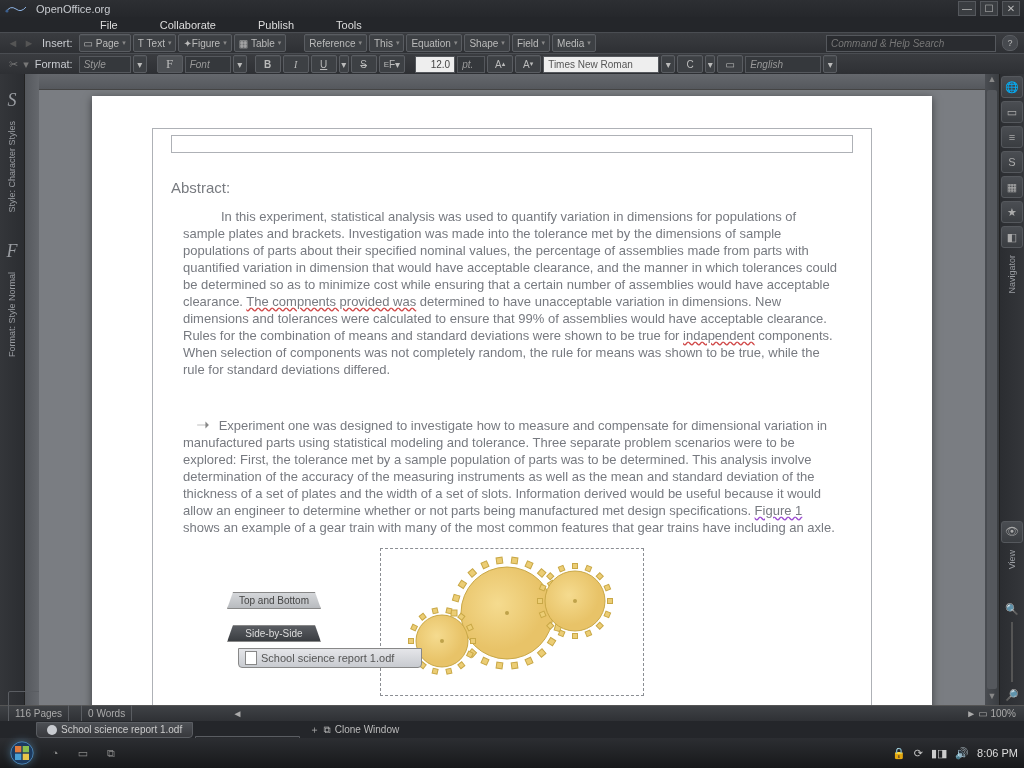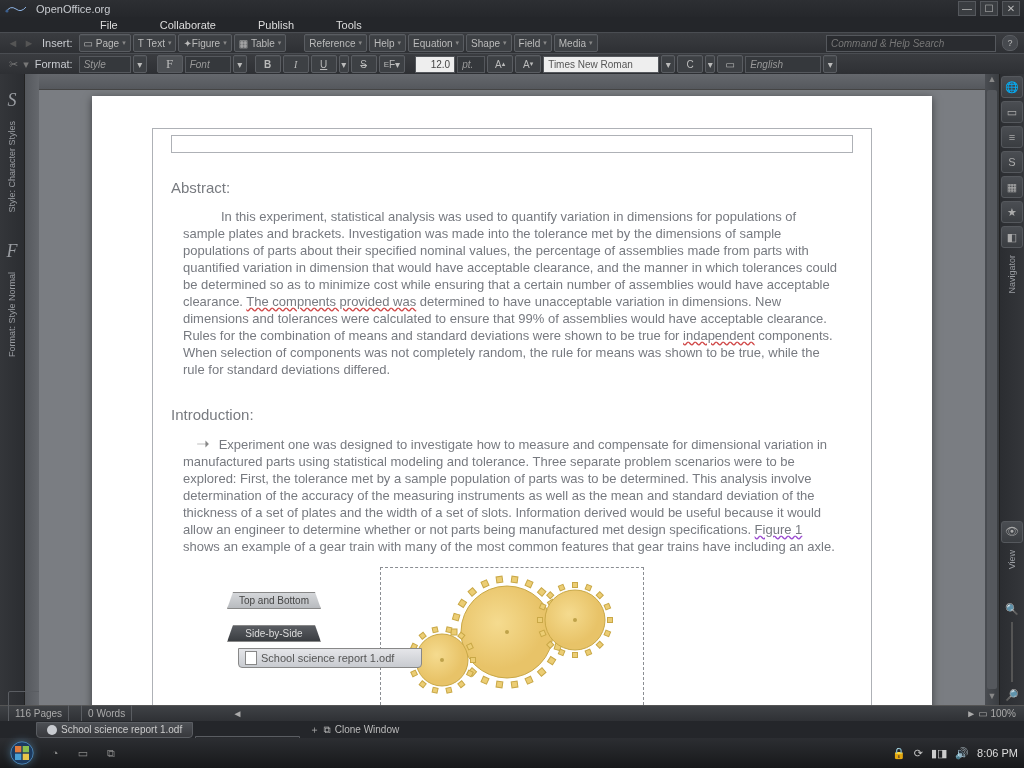--- a/index.html
+++ b/index.html
@@ -135,21 +135,21 @@
     <div class="btn drop">
         <span>✦</span>
         <span>Figure</span>
       </div>
     <div class="btn drop"><span>▦</span>&nbsp;<span>Table</span></div>
     <div style="width:14px"></div>
     <div class="btn drop">
         <span>Reference</span>
       </div>
     <div class="btn drop">
-        <span>Help</span>
+        <span>This</span>
       </div>
     <div class="btn drop">
         <span>Equation</span>
       </div>
     <div class="btn drop">
         <span>Shape</span>
       </div>
     <div class="btn drop">
         <span>Field</span>
       </div>
@@ -207,21 +207,20 @@
     <div class="canvas-wrap">
       <div class="ruler-h"></div>
       <div class="canvas">
         <div class="page">
           <div class="page-inner">
             <div class="hdrbox"></div>
             <div class="doc">
               <div class="section">Abstract:</div>
               <p><span class="indent" style="display:inline-block;width:38px"></span><span>In this experiment, statistical analysis was used to quantify variation in dimensions for populations of sample plates and brackets.  Investigation was made into the tolerance met by the dimensions of sample populations of parts about their specified nominal values, the percentage of assemblies made from parts with quantified variation in dimension that would have acceptable clearance, and the manner in which tolerances could be determined so as to minimize cost while ensuring that a certain number of assemblies would have acceptable clearance.  </span><span class="squig">The compnents provided was</span><span> determined to have unacceptable variation in dimensions.  New dimensions and tolerances were calculated to ensure that 99% of assemblies would have acceptable clearance.  Rules for the combination of means and standard deviations were shown to be true for </span><span class="squig">indapendent</span><span> components.  When selection of components was not completely random, the rule for means was shown to be true, while the rule for standard deviations differed.</span></p>
               <div style="height:14px"></div>
-              <div class="section">Introduction:</div>
               <p><span class="cursor-arrow">&nbsp;&nbsp;&nbsp;➝&nbsp;&nbsp;</span><span>Experiment one was designed to investigate how to measure and compensate for dimensional variation in manufactured parts using statistical modeling and tolerance.  Three separate problem scenarios were to be explored:  First, the tolerance met by a sample population of parts was to be determined.  This analysis involve determination of the accuracy of the measuring instruments as well as the mean and standard deviation of the thickness of a set of plates and the width of a set of slots.  Information derived would be useful because it would allow an engineer to determine whether or not parts being manufactured met design specifications.  </span><span class="squig2">Figure 1</span><span> shows an example of a gear train with many of the most common features that gear trains have including an axle.</span></p>
               <div class="figbox">
                 <svg viewBox="0 0 240 130" width="240" height="130">
                   <defs>
                     <radialGradient id="gf" cx="40%" cy="40%">
                         <stop offset="0%" stop-color="#f5db8f"></stop>
                         <stop offset="100%" stop-color="#e8c368"></stop>
                       </radialGradient>
                   </defs>
                   <g id="big" transform="translate(120,58)">

